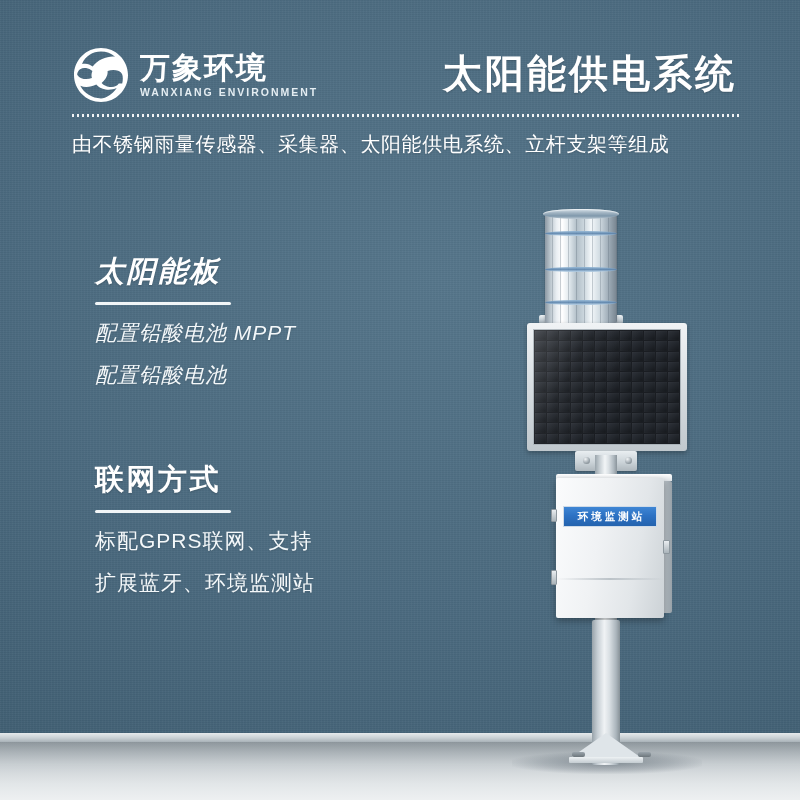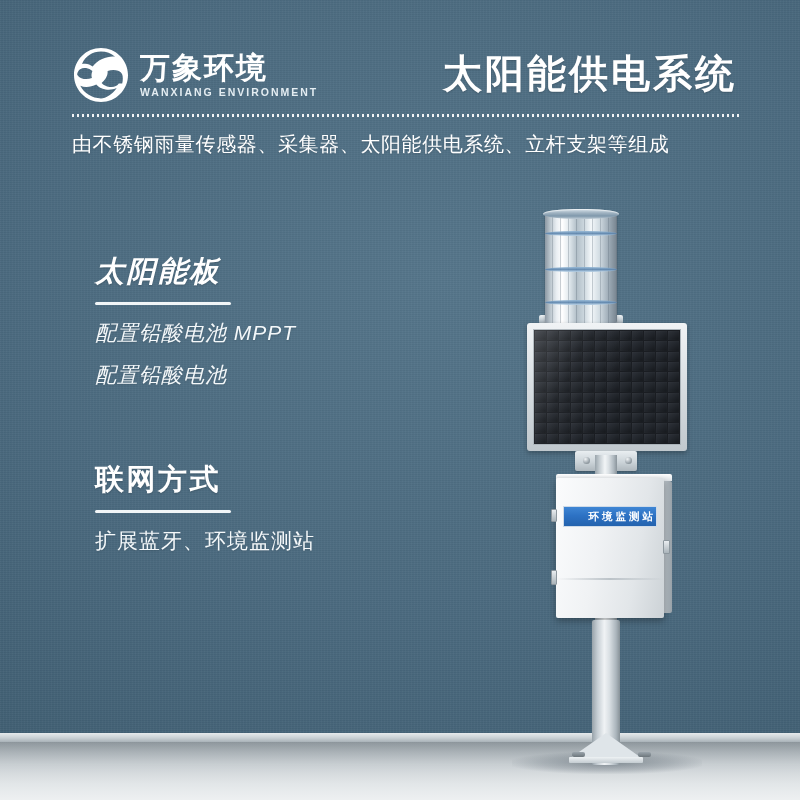--- a/index.html
+++ b/index.html
@@ -238,21 +238,21 @@
   .box-top{
     position:absolute; left:556px; top:474px; width:116px; height:7px;
     background:linear-gradient(180deg,#ffffff 0%, #dde2e6 100%);
     border-radius:2px 2px 0 0;
     z-index:5;
   }
   .box-label{
     position:absolute; left:563px; top:506px; width:94px; height:21px;
     background:linear-gradient(180deg,#3f86d4 0%, #2d72c4 45%, #2463ae 100%);
     border:1px solid #cfdbe8;
-    display:flex; align-items:center; justify-content:flex-end;
+    display:flex; align-items:center; justify-content:center;
     z-index:6;
   }
   .box-label span{
     color:#ffffff; font-size:10.5px; font-weight:700; letter-spacing:3px;
     line-height:1; white-space:nowrap; text-indent:3px;
   }
   .latch{
     position:absolute; background:linear-gradient(180deg,#e9edf0,#aab4ba);
     border:1px solid #8d979e; border-radius:1px; z-index:6;
   }
@@ -304,20 +304,21 @@
   <div class="feature f1">
     <div class="feature-title">太阳能板</div>
     <div class="feature-rule"></div>
     <div class="feature-line">配置铅酸电池 MPPT</div>
     <div class="feature-line">配置铅酸电池</div>
   </div>
 
   <div class="feature f2">
     <div class="feature-title">联网方式</div>
     <div class="feature-rule"></div>
+    <div class="feature-line">标配GPRS联网、支持</div>
     <div class="feature-line">扩展蓝牙、环境监测站</div>
   </div>
 
   <div class="device">
 
     <div class="shadow"></div>
 
     <div class="pole"></div>
     <div class="pole-lower"></div>
     <div class="pole-base">

